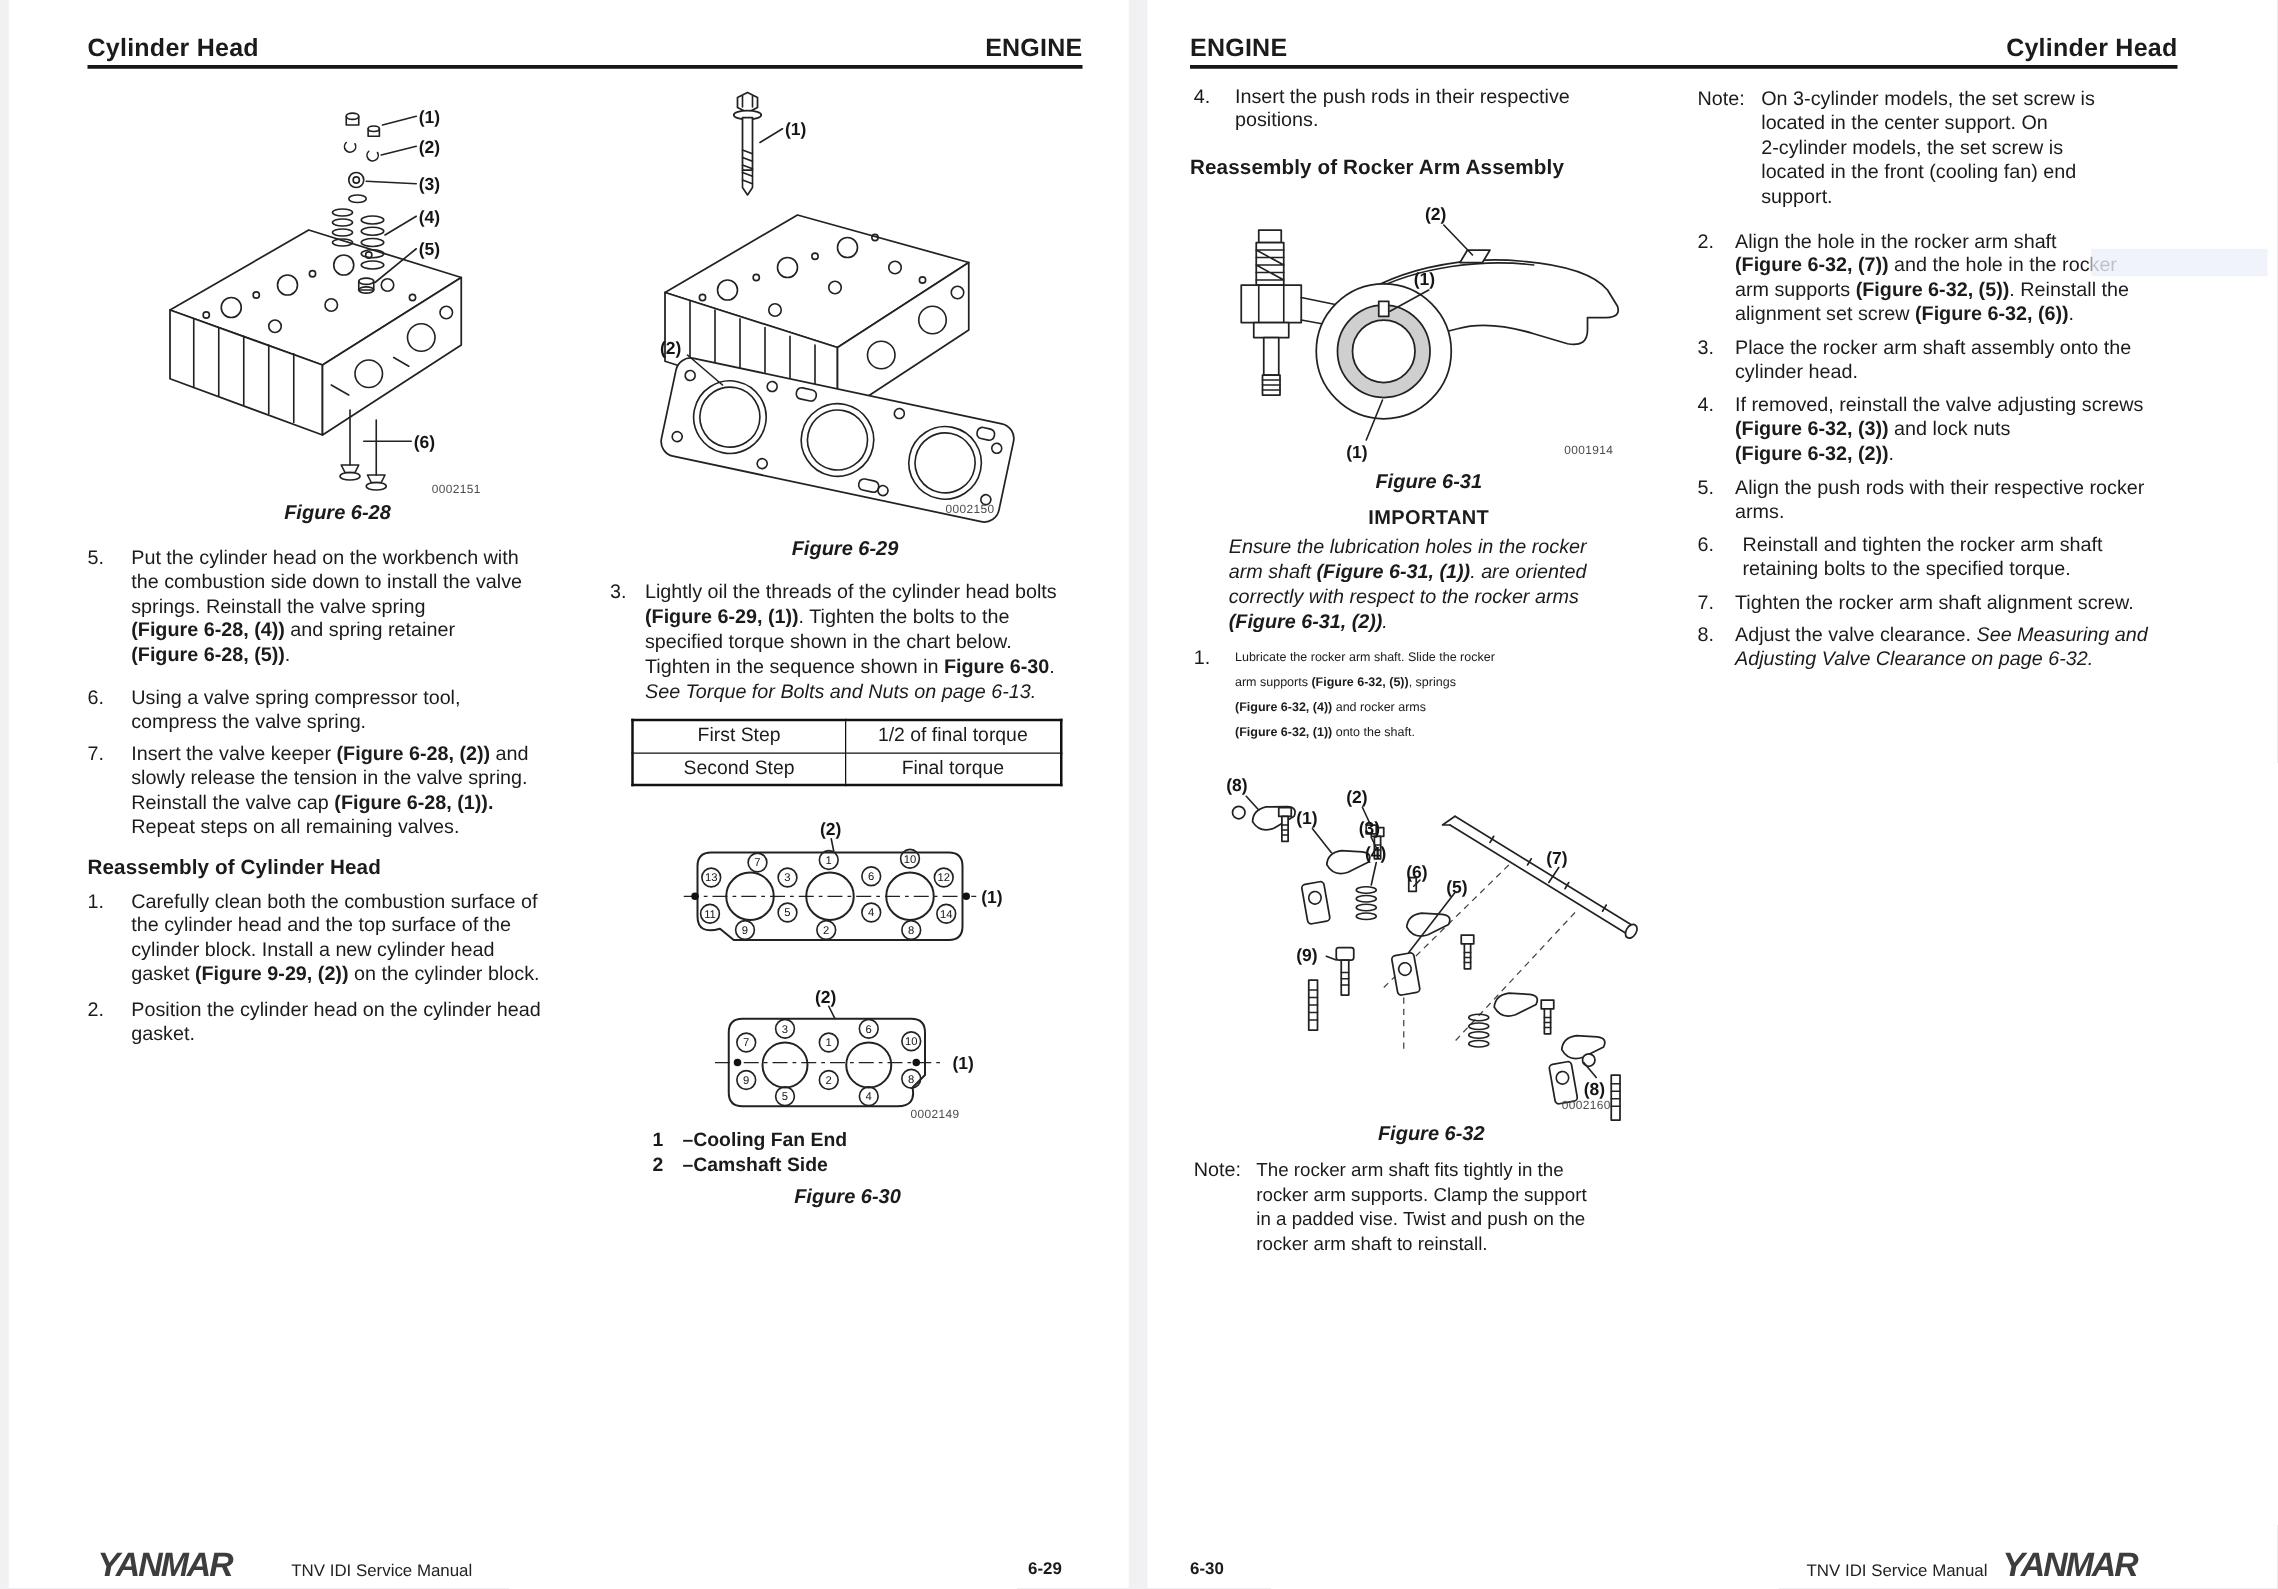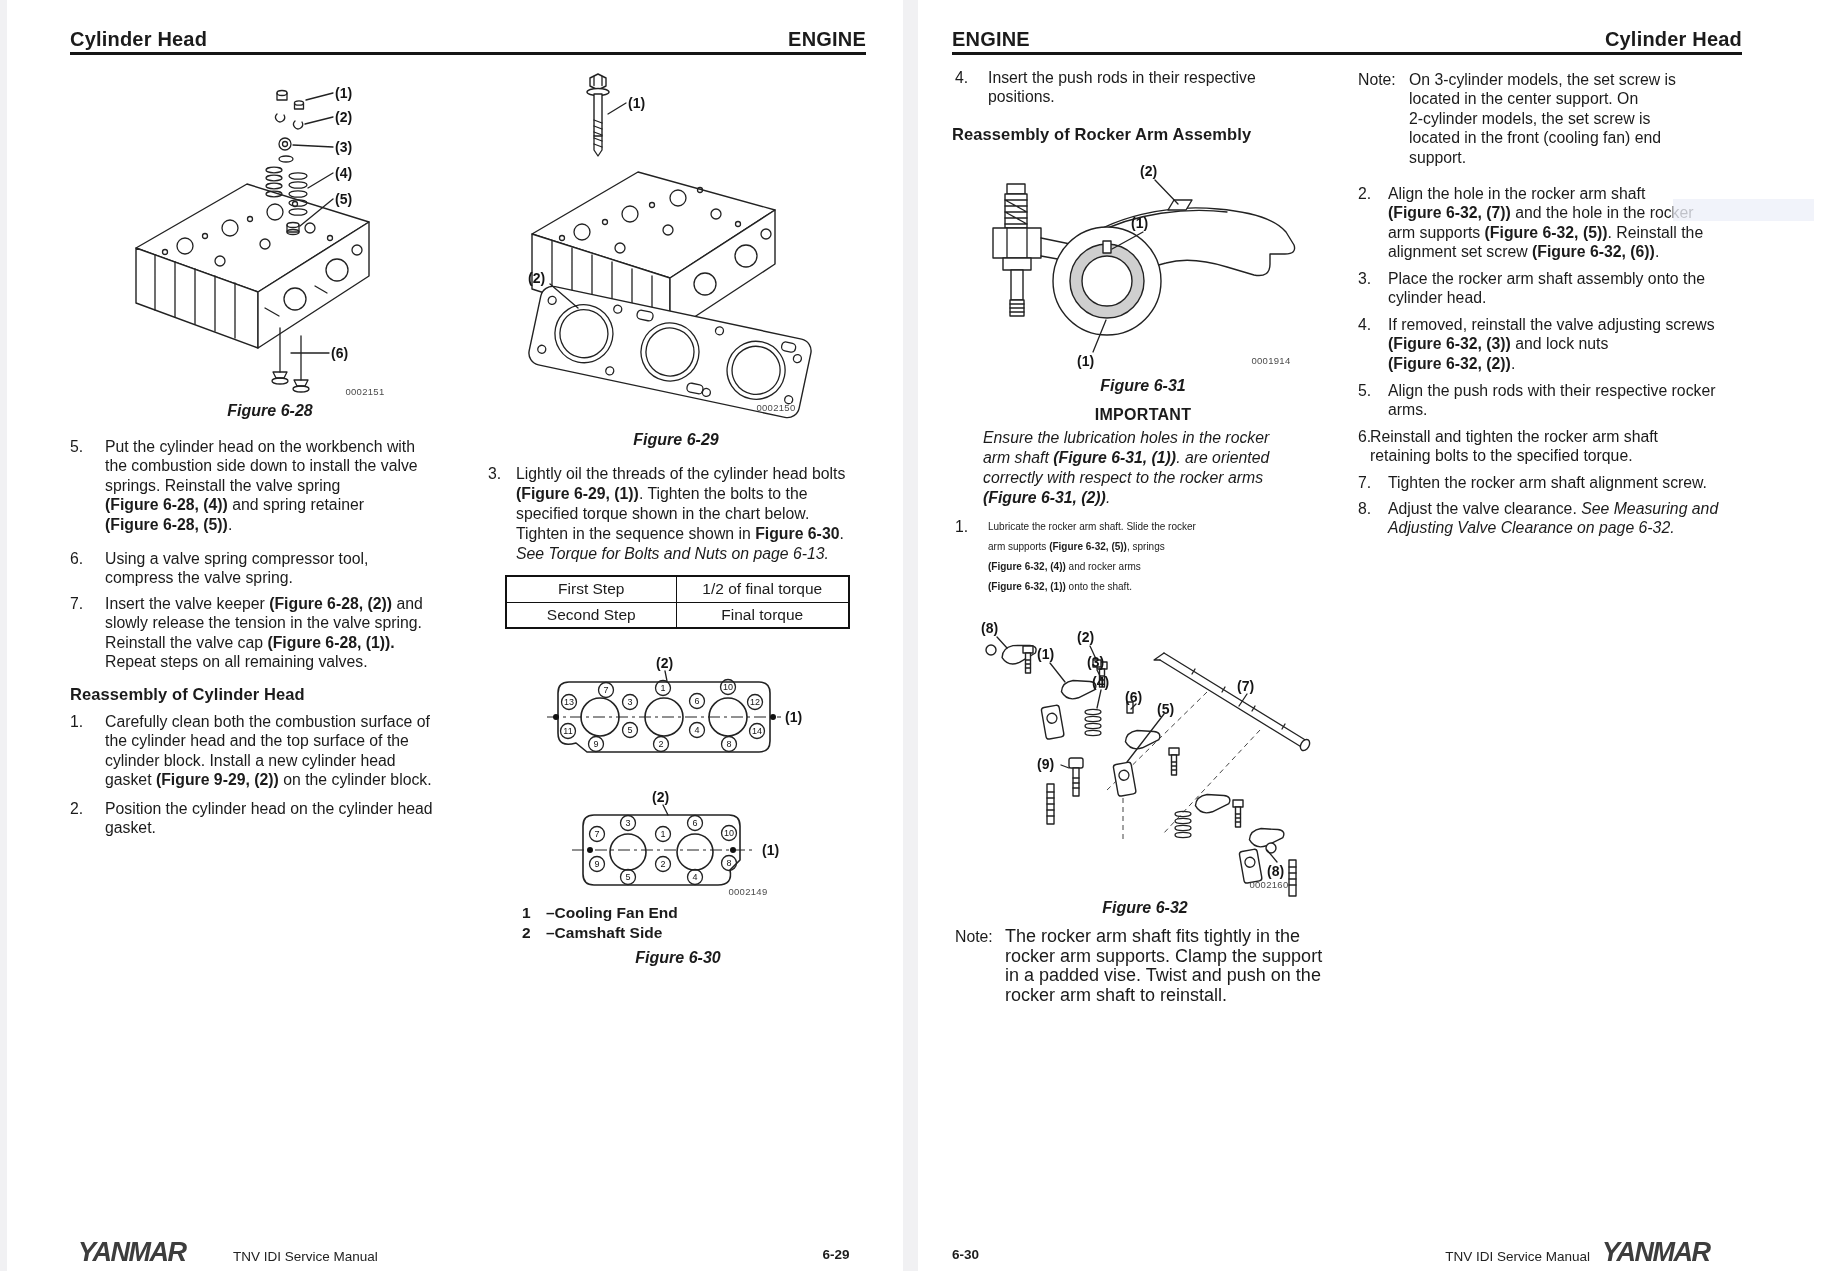--- a/index.html
+++ b/index.html
@@ -454,21 +454,21 @@
     <text class="co" x="202" y="112">(5)</text>
     <text class="co" x="282" y="89">(7)</text>
     <text class="co" x="82" y="167">(9)</text>
     <text class="co" x="312" y="274">(8)</text>
   </svg>
   <div class="img-id" style="left:1238px;top:879px;width:62px">0002160</div>
   <div class="fig-cap" style="left:1055px;top:899px;width:180px">Figure 6-32</div>
 
   <div class="note" style="left:955px;top:927px">
     <span class="nlab">Note:</span>
-    <div class="txt" style="left:50px;width:330px;font-size:18px;line-height:19.6px"><span>The rocker arm shaft fits tightly in the</span><br><span>rocker arm supports. Clamp the support</span><br><span>in a padded vise. Twist and push on the</span><br><span>rocker arm shaft to reinstall.</span></div>
+    <div class="txt" style="left:50px;width:330px;font-size:15px;line-height:19.6px"><span>The rocker arm shaft fits tightly in the</span><br><span>rocker arm supports. Clamp the support</span><br><span>in a padded vise. Twist and push on the</span><br><span>rocker arm shaft to reinstall.</span></div>
   </div>
 
   <div class="note" style="left:1358px;top:70px">
     <span class="nlab">Note:</span>
     <div class="txt bt" style="left:51px;width:350px"><span>On 3-cylinder models, the set screw is</span><br><span>located in the center support. On</span><br><span>2-cylinder models, the set screw is</span><br><span>located in the front (cooling fan) end</span><br><span>support.</span></div>
   </div>
 
   <div class="li" style="left:1358px;top:184px">
     <span class="num">2.</span>
     <div class="txt bt" style="left:30px;width:368px"><span>Align the hole in the rocker arm shaft</span><br><span class="b">(Figure 6-32, (7))</span><span> and the hole in the rocker</span><br><span>arm supports </span><span class="b">(Figure 6-32, (5))</span><span>. Reinstall the</span><br><span>alignment set screw </span><span class="b">(Figure 6-32, (6))</span><span>.</span></div>
@@ -480,21 +480,21 @@
   <div class="li" style="left:1358px;top:315px">
     <span class="num">4.</span>
     <div class="txt bt" style="left:30px;width:368px"><span>If removed, reinstall the valve adjusting screws</span><br><span class="b">(Figure 6-32, (3))</span><span> and lock nuts</span><br><span class="b">(Figure 6-32, (2))</span><span>.</span></div>
   </div>
   <div class="li" style="left:1358px;top:381px">
     <span class="num">5.</span>
     <div class="txt bt" style="left:30px;width:368px"><span>Align the push rods with their respective rocker</span><br><span>arms.</span></div>
   </div>
   <div class="li" style="left:1358px;top:427px">
     <span class="num">6.</span>
-    <div class="txt bt" style="left:12px;width:368px"><span>Reinstall and tighten the rocker arm shaft</span><br><span>retaining bolts to the specified torque.</span></div>
+    <div class="txt bt" style="left:36px;width:368px"><span>Reinstall and tighten the rocker arm shaft</span><br><span>retaining bolts to the specified torque.</span></div>
   </div>
   <div class="li" style="left:1358px;top:473px">
     <span class="num">7.</span>
     <div class="txt bt" style="left:30px;width:368px"><span>Tighten the rocker arm shaft alignment screw.</span></div>
   </div>
   <div class="li" style="left:1358px;top:499px">
     <span class="num">8.</span>
     <div class="txt bt" style="left:30px;width:368px"><span>Adjust the valve clearance. </span><span class="i">See Measuring and</span><br><span class="i">Adjusting Valve Clearance on page 6-32.</span></div>
   </div>
 

